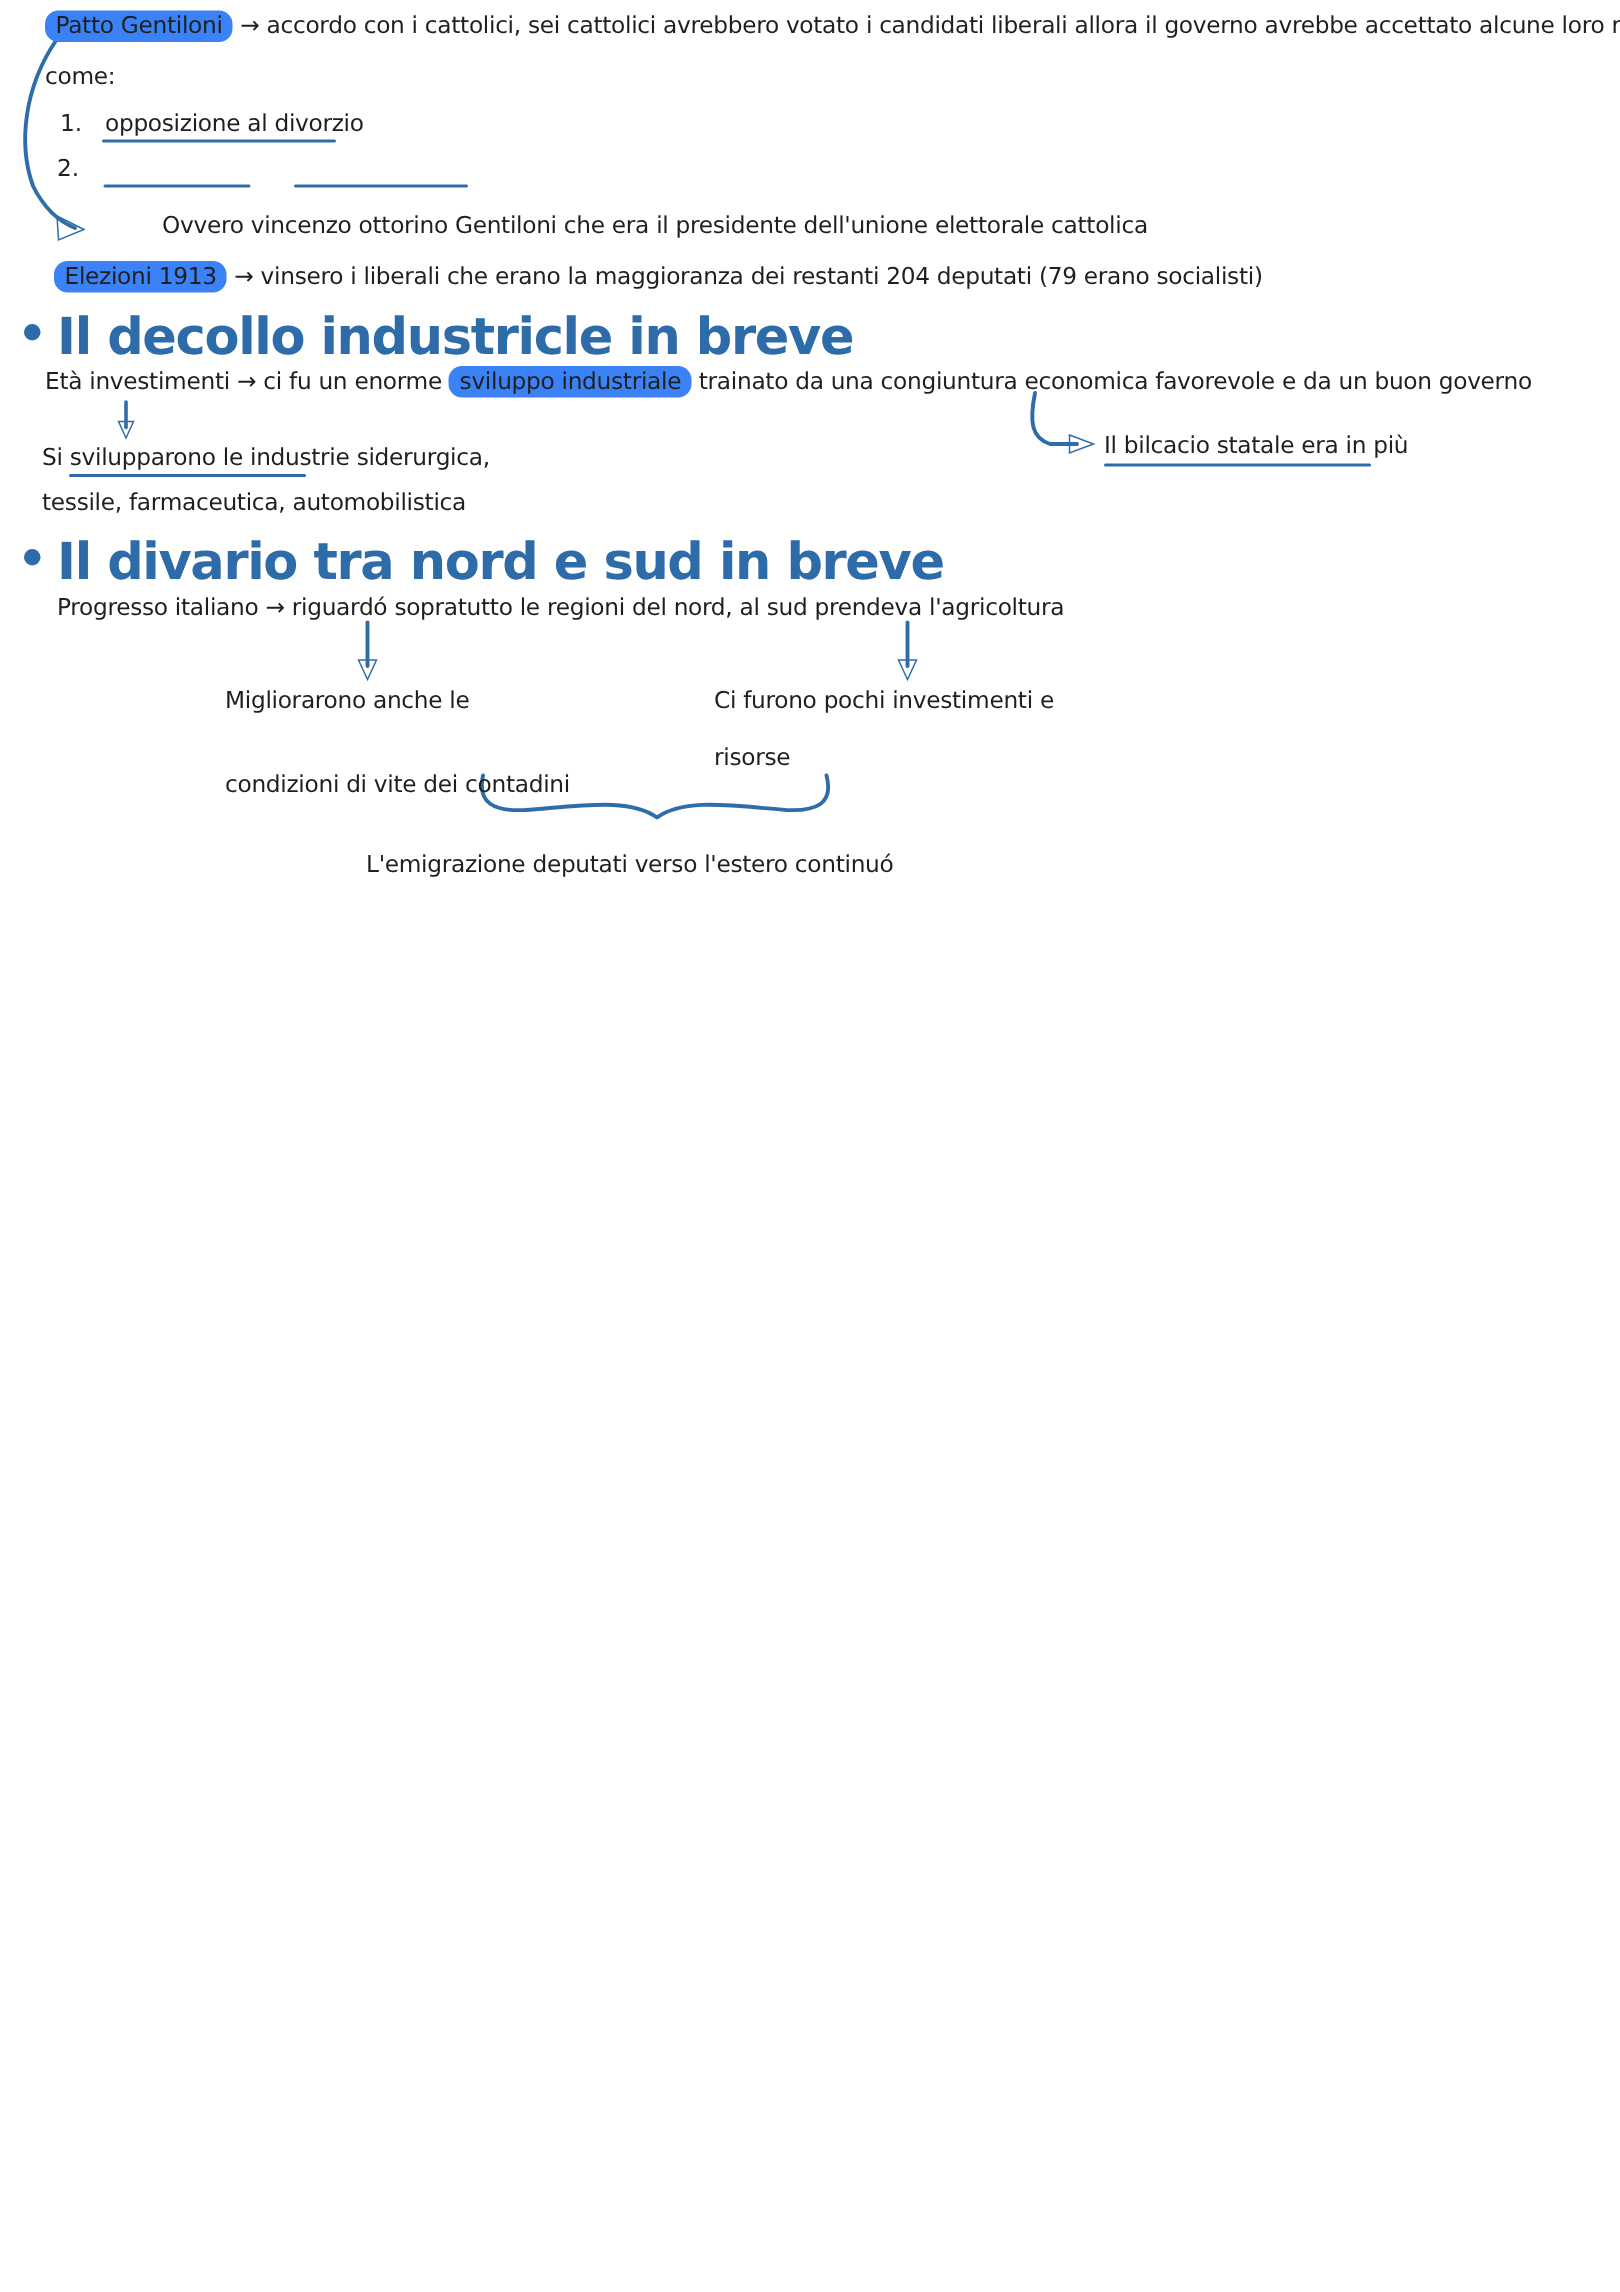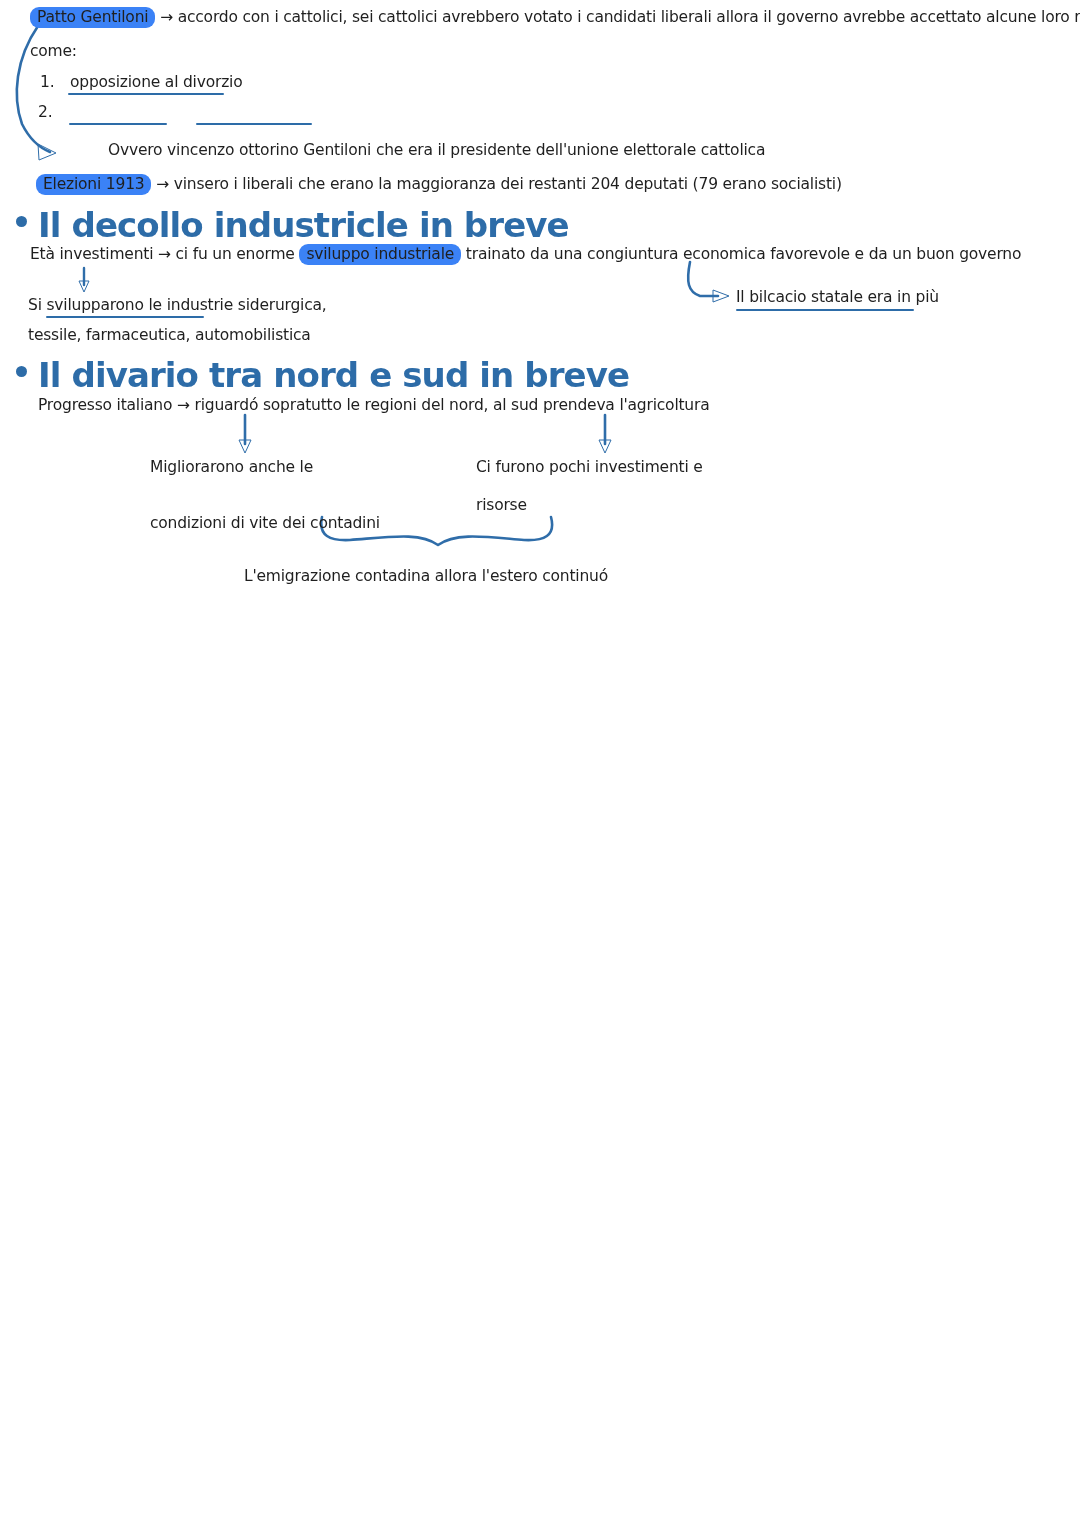--- a/index.html
+++ b/index.html
@@ -180,15 +180,15 @@
     <span>→</span>
     <span>riguardó sopratutto le regioni del nord, al sud prendeva l'agricoltura</span>
   </div>
 
   <div class="txt" style="left:150px; top:458px;">Migliorarono anche le</div>
   <div class="txt" style="left:150px; top:486px;margin-top:28px;">condizioni di vite dei contadini</div>
 
   <div class="txt" style="left:476px; top:458px;">Ci furono pochi investimenti e</div>
   <div class="txt" style="left:476px; top:486px;margin-top:10px;">risorse</div>
 
-  <div class="txt" style="left:244px; top:567px;">L'emigrazione contadina allora l'estero continuó</div>
+  <div class="txt" style="left:244px; top:567px;">L'emigrazione deputati verso l'estero continuó</div>
 
 </div>
 
 </body></html>

